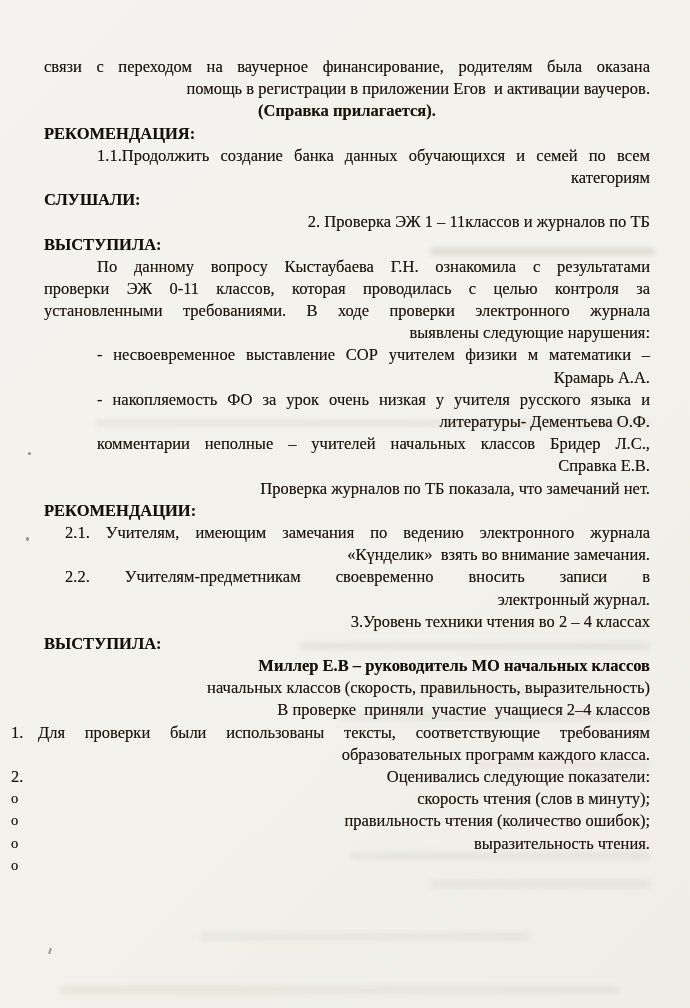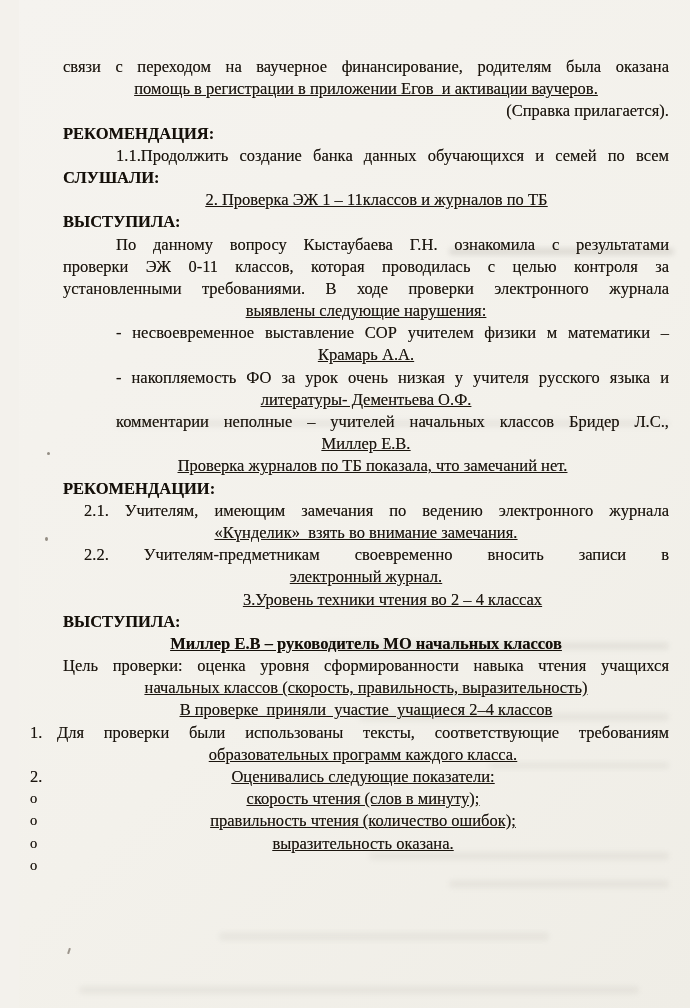--- a/index.html
+++ b/index.html
@@ -4,37 +4,36 @@
 <style>
   html,body{margin:0;padding:0;}
   body{
     width:690px;height:1008px;position:relative;overflow:hidden;
     background:#f3f1ec;
     font-family:"Liberation Serif","DejaVu Serif",serif;
   }
   .page{
     position:absolute;inset:0;
     background:linear-gradient(135deg,#f5f3ef 0%,#f3f1eb 55%,#efede6 100%);
-    margin-left:19px;
   }
   
   .art{position:absolute;background:rgba(151,147,136,0.22);filter:blur(2.6px);border-radius:4px;}
   .dot{position:absolute;background:rgba(70,58,45,0.55);border-radius:50%;filter:blur(0.4px);}
   .tick{position:absolute;background:rgba(70,58,45,0.5);width:2px;height:6px;transform:rotate(18deg);filter:blur(0.3px);}
 
   .textblock{
     position:absolute;left:44px;top:56px;width:606px;
     font-size:16.5px;color:#1b150e;
     text-shadow:0 0 0.6px rgba(27,21,14,0.55);
   }
   .ln{display:flex;height:22.2px;line-height:21.6px;}
   .tx{flex:1 1 auto;min-width:0;}
   .fill .tx{text-align:justify;text-align-last:justify;}
-  .left .tx{text-align:center;text-decoration:underline;}
-  .right .tx{text-align:right;}
+  .left .tx{text-align:right;}
+  .right .tx{text-align:center;font-weight:bold;}
   .pre .tx{white-space:pre-wrap;}
   .head .tx,.bold .tx{font-weight:bold;color:#15100a;}
   .i53 .tx{padding-left:53px;}
   .i22 .tx{padding-left:21px;}
   .i14 .tx{padding-left:13px;}
   .hang{margin-left:-33px;}
   .mk{flex:0 0 27px;text-align:left;}
   .mk.blt{font-size:14.5px;}
 </style>
 </head>
@@ -65,20 +64,23 @@
       </div>
     <div class="ln right">
         <div class="tx">(Справка прилагается).</div>
       </div>
     <div class="ln head">
         <div class="tx">РЕКОМЕНДАЦИЯ:</div>
       </div>
     <div class="ln fill i53">
         <div class="tx">1.1.Продолжить создание банка данных обучающихся и семей по всем</div>
       </div>
+    <div class="ln left">
+        <div class="tx">категориям</div>
+      </div>
     <div class="ln head">
         <div class="tx">СЛУШАЛИ:</div>
       </div>
     <div class="ln left i22">
         <div class="tx">2. Проверка ЭЖ 1 – 11классов и журналов по ТБ</div>
       </div>
     <div class="ln head">
         <div class="tx">ВЫСТУПИЛА:</div>
       </div>
     <div class="ln fill i53">
@@ -102,21 +104,21 @@
     <div class="ln fill i53">
         <div class="tx">- накопляемость ФО за урок очень низкая у учителя русского языка и</div>
       </div>
     <div class="ln left">
         <div class="tx">литературы- Дементьева О.Ф.</div>
       </div>
     <div class="ln fill i53">
         <div class="tx">комментарии неполные – учителей начальных классов Бридер Л.С.,</div>
       </div>
     <div class="ln left">
-        <div class="tx">Миллер Е.В.</div>
+        <div class="tx">Справка Е.В.</div>
       </div>
     <div class="ln left i14">
         <div class="tx">Проверка журналов по ТБ показала, что замечаний нет.</div>
       </div>
     <div class="ln head">
         <div class="tx">РЕКОМЕНДАЦИИ:</div>
       </div>
     <div class="ln fill i22">
         <div class="tx">2.1.  Учителям, имеющим замечания  по ведению   электронного журнала</div>
       </div>
@@ -130,23 +132,20 @@
         <div class="tx">электронный журнал.</div>
       </div>
     <div class="ln left i53">
         <div class="tx">3.Уровень техники чтения во 2 – 4 классах</div>
       </div>
     <div class="ln head">
         <div class="tx">ВЫСТУПИЛА:</div>
       </div>
     <div class="ln bold left">
         <div class="tx">Миллер Е.В – руководитель МО начальных классов</div>
-      </div>
-    <div class="ln fill">
-        <div class="tx">Цель проверки: оценка уровня сформированности навыка чтения учащихся</div>
       </div>
     <div class="ln left">
         <div class="tx">начальных классов (скорость, правильность, выразительность)</div>
       </div>
     <div class="ln left pre">
         <div class="tx">В проверке  приняли  участие  учащиеся 2–4 классов</div>
       </div>
 
     <div class="ln fill hang">
         <span class="mk">1.</span>
@@ -163,20 +162,20 @@
     <div class="ln left hang">
         <span class="mk blt">o</span>
         <div class="tx">скорость чтения (слов в минуту);</div>
       </div>
     <div class="ln left hang">
         <span class="mk blt">o</span>
         <div class="tx">правильность чтения (количество ошибок);</div>
       </div>
     <div class="ln left hang">
         <span class="mk blt">o</span>
-        <div class="tx">выразительность оказана.</div>
+        <div class="tx">выразительность чтения.</div>
       </div>
     <div class="ln left hang">
         <span class="mk blt">o</span>
         <div class="tx"></div>
       </div>
   </div>
 </div>
 
 </body></html>

